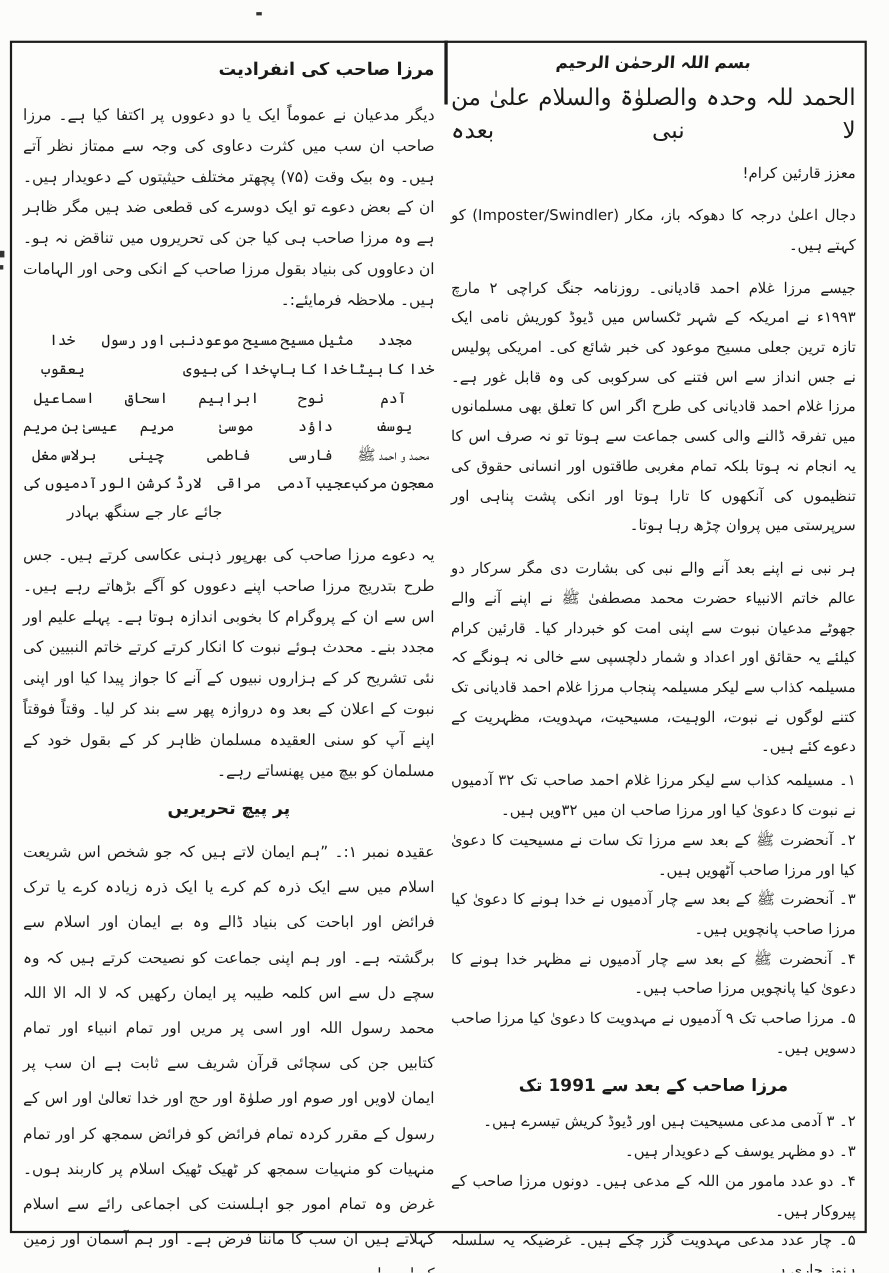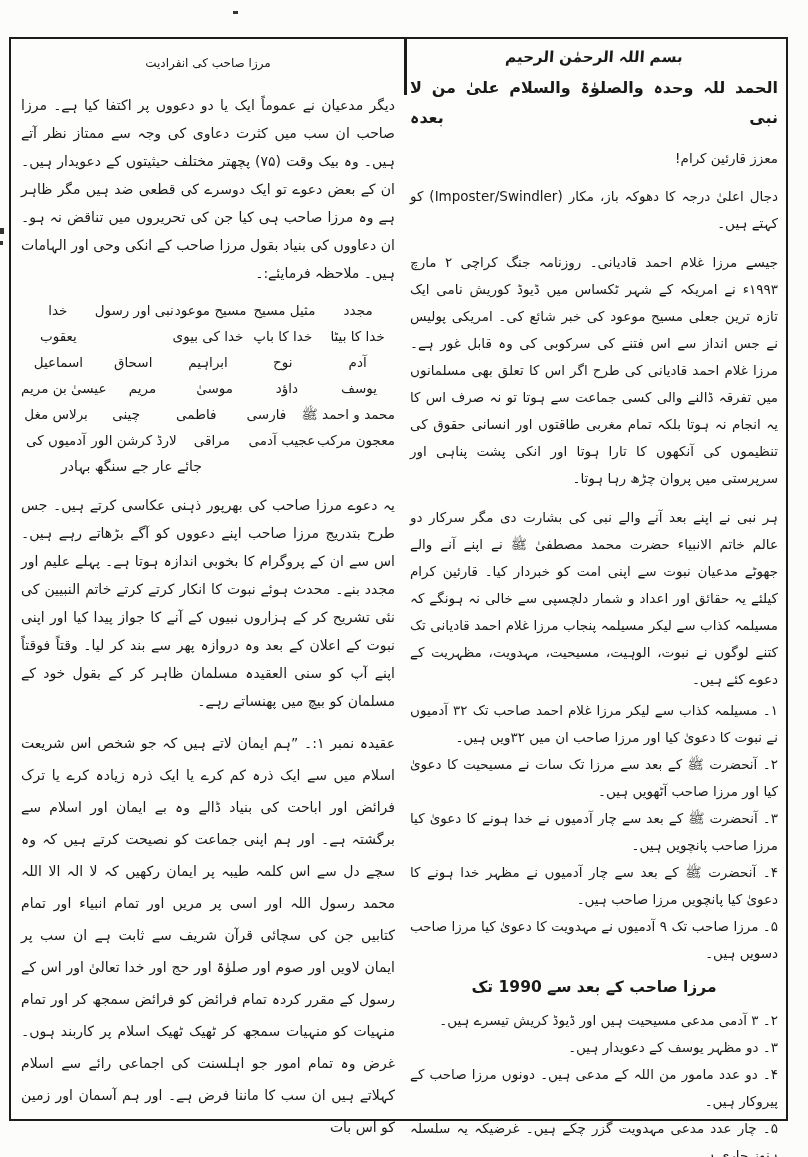--- a/index.html
+++ b/index.html
@@ -14,41 +14,41 @@
   .divider-mark{position:absolute;left:393px;top:-2px;width:3px;height:58px;background:#1c1c1c;}
   .speck{position:absolute;background:#333;}
   .col{position:absolute;top:4px;direction:rtl;text-align:right;}
   .col-left{left:10px;width:374px;}
   .col-right{right:8px;width:368px;font-size:13.5px;line-height:27px;}
   .col-left{font-size:14px;line-height:28px;}
 
   p{margin:12px 0 4px 0;}
   .j{text-align:justify;}
   .title{
-    text-align:center;font-weight:normal;font-size:12px;line-height:24px;
+    text-align:right;font-weight:bold;font-size:16px;line-height:24px;
     margin:8px 0 16px 0;letter-spacing:.5px;
   }
   .heading{
     text-align:center;font-weight:bold;font-size:15.5px;line-height:24px;
     margin:8px 0 8px 0;
   }
   .basmala{
     text-align:center;font-weight:bold;font-size:15px;line-height:24px;
     margin:2px 0 4px 0;transform:skewX(-4deg);
   }
   .hamd{
-    font-weight:bold;font-size:16px;line-height:30px;
+    font-weight:normal;font-size:21px;line-height:30px;
     text-align:justify;text-align-last:justify;margin:0 0 4px 0;
   }
   .salutation{font-size:13.5px;line-height:26px;margin-bottom:2px;}
   .u{text-decoration-thickness:2px;text-underline-offset:3px;}
 
   .claims{margin:10px 0 2px 0;}
   .claims-row{display:flex;direction:rtl;line-height:26px;font-size:13.5px;}
-  .claims-row span{flex:1 1 0;text-align:center;white-space:nowrap;overflow:visible;}
+  .claims-row span{flex:1 1 0;text-align:center;white-space:nowrap;overflow:visible;font-family:Liberation Serif, serif;}
   .claims-wrap{font-size:14px;line-height:26px;padding-left:40px;text-align:left;
     white-space:nowrap;margin-bottom:6px;}
 
   .quote{line-height:32px;}
   .li{margin:0;}
 </style>
 </head>
 <body>
 
 <div class="page">
@@ -67,21 +67,21 @@
       <p class="j">دجال اعلیٰ درجہ کا دھوکہ باز، مکار (Imposter/Swindler) کو کہتے ہیں۔</p>
       <p class="j"><span>جیسے مرزا غلام احمد قادیانی۔ روزنامہ جنگ کراچی ۲ مارچ </span><span class="u">۱۹۹۳ء</span><span> نے امریکہ کے شہر ٹکساس میں ڈیوڈ کوریش نامی ایک تازہ ترین جعلی مسیح موعود کی خبر شائع کی۔ امریکی پولیس نے جس انداز سے اس فتنے کی سرکوبی کی وہ قابل غور ہے۔ مرزا غلام احمد قادیانی کی طرح اگر اس کا تعلق بھی مسلمانوں میں تفرقہ ڈالنے والی کسی جماعت سے ہوتا تو نہ صرف اس کا یہ انجام نہ ہوتا بلکہ تمام مغربی طاقتوں اور انسانی حقوق کی تنظیموں کی آنکھوں کا تارا ہوتا اور انکی پشت پناہی اور سرپرستی میں پروان چڑھ رہا ہوتا۔</span></p>
       <p class="j">ہر نبی نے اپنے بعد آنے والے نبی کی بشارت دی مگر سرکار دو عالم خاتم الانبیاء حضرت محمد مصطفیٰ ﷺ نے اپنے آنے والے جھوٹے مدعیان نبوت سے اپنی امت کو خبردار کیا۔ قارئین کرام کیلئے یہ حقائق اور اعداد و شمار دلچسپی سے خالی نہ ہونگے کہ مسیلمہ کذاب سے لیکر مسیلمہ پنجاب مرزا غلام احمد قادیانی تک کتنے لوگوں نے نبوت، الوہیت، مسیحیت، مہدویت، مظہریت کے دعوے کئے ہیں۔</p>
 
       <p class="j li">۱۔ مسیلمہ کذاب سے لیکر مرزا غلام احمد صاحب تک ۳۲ آدمیوں نے نبوت کا دعویٰ کیا اور مرزا صاحب ان میں ۳۲ویں ہیں۔</p>
       <p class="j li">۲۔ آنحضرت ﷺ کے بعد سے مرزا تک سات نے مسیحیت کا دعویٰ کیا اور مرزا صاحب آٹھویں ہیں۔</p>
       <p class="j li">۳۔ آنحضرت ﷺ کے بعد سے چار آدمیوں نے خدا ہونے کا دعویٰ کیا مرزا صاحب پانچویں ہیں۔</p>
       <p class="j li">۴۔ آنحضرت ﷺ کے بعد سے چار آدمیوں نے مظہر خدا ہونے کا دعویٰ کیا پانچویں مرزا صاحب ہیں۔</p>
       <p class="j li">۵۔ مرزا صاحب تک ۹ آدمیوں نے مہدویت کا دعویٰ کیا مرزا صاحب دسویں ہیں۔</p>
 
-      <div class="heading">مرزا صاحب کے بعد سے 1990 تک</div>
+      <div class="heading">مرزا صاحب کے بعد سے 1991 تک</div>
 
       <p class="j li">۲۔ ۳ آدمی مدعی مسیحیت ہیں اور ڈیوڈ کریش تیسرے ہیں۔</p>
       <p class="j li">۳۔ دو مظہر یوسف کے دعویدار ہیں۔</p>
       <p class="j li">۴۔ دو عدد مامور من اللہ کے مدعی ہیں۔ دونوں مرزا صاحب کے پیروکار ہیں۔</p>
       <p class="j li">۵۔ چار عدد مدعی مہدویت گزر چکے ہیں۔ غرضیکہ یہ سلسلہ ہنوز جاری ہے۔</p>
     </section>
 
     <section class="col col-left" lang="ur" dir="rtl">
       <div class="title">مرزا صاحب کی انفرادیت</div>
       <p class="j">دیگر مدعیان نے عموماً ایک یا دو دعووں پر اکتفا کیا ہے۔ مرزا صاحب ان سب میں کثرت دعاوی کی وجہ سے ممتاز نظر آتے ہیں۔ وہ بیک وقت (۷۵) پچھتر مختلف حیثیتوں کے دعویدار ہیں۔ ان کے بعض دعوے تو ایک دوسرے کی قطعی ضد ہیں مگر ظاہر ہے وہ مرزا صاحب ہی کیا جن کی تحریروں میں تناقض نہ ہو۔ ان دعاووں کی بنیاد بقول مرزا صاحب کے انکی وحی اور الہامات ہیں۔ ملاحظہ فرمایئے:۔</p>
@@ -126,17 +126,18 @@
           <span>معجون مرکب</span>
           <span>عجیب آدمی</span>
           <span>مراقی</span>
           <span>لارڈ کرشن الور</span>
           <span>آدمیوں کی</span>
         </div>
         <div class="claims-wrap">جائے عار جے سنگھ بہادر</div>
       </div>
 
       <p class="j">یہ دعوے مرزا صاحب کی بھرپور ذہنی عکاسی کرتے ہیں۔ جس طرح بتدریج مرزا صاحب اپنے دعووں کو آگے بڑھاتے رہے ہیں۔ اس سے ان کے پروگرام کا بخوبی اندازہ ہوتا ہے۔ پہلے علیم اور مجدد بنے۔ محدث ہوئے نبوت کا انکار کرتے کرتے خاتم النبیین کی نئی تشریح کر کے ہزاروں نبیوں کے آنے کا جواز پیدا کیا اور اپنی نبوت کے اعلان کے بعد وہ دروازہ پھر سے بند کر لیا۔ وقتاً فوقتاً اپنے آپ کو سنی العقیدہ مسلمان ظاہر کر کے بقول خود کے مسلمان کو بیچ میں پھنساتے رہے۔</p>
+      <div class="heading">پر پیچ تحریریں</div>
       <p class="j quote">عقیدہ نمبر ۱:۔ ”ہم ایمان لاتے ہیں کہ جو شخص اس شریعت اسلام میں سے ایک ذرہ کم کرے یا ایک ذرہ زیادہ کرے یا ترک فرائض اور اباحت کی بنیاد ڈالے وہ بے ایمان اور اسلام سے برگشتہ ہے۔ اور ہم اپنی جماعت کو نصیحت کرتے ہیں کہ وہ سچے دل سے اس کلمہ طیبہ پر ایمان رکھیں کہ لا الہ الا اللہ محمد رسول اللہ اور اسی پر مریں اور تمام انبیاء اور تمام کتابیں جن کی سچائی قرآن شریف سے ثابت ہے ان سب پر ایمان لاویں اور صوم اور صلوٰۃ اور حج اور خدا تعالیٰ اور اس کے رسول کے مقرر کردہ تمام فرائض کو فرائض سمجھ کر اور تمام منہیات کو منہیات سمجھ کر ٹھیک ٹھیک اسلام پر کاربند ہوں۔ غرض وہ تمام امور جو اہلسنت کی اجماعی رائے سے اسلام کہلاتے ہیں ان سب کا ماننا فرض ہے۔ اور ہم آسمان اور زمین کو اس بات</p>
     </section>
 
   </div>
 </div>
 
 </body></html>

